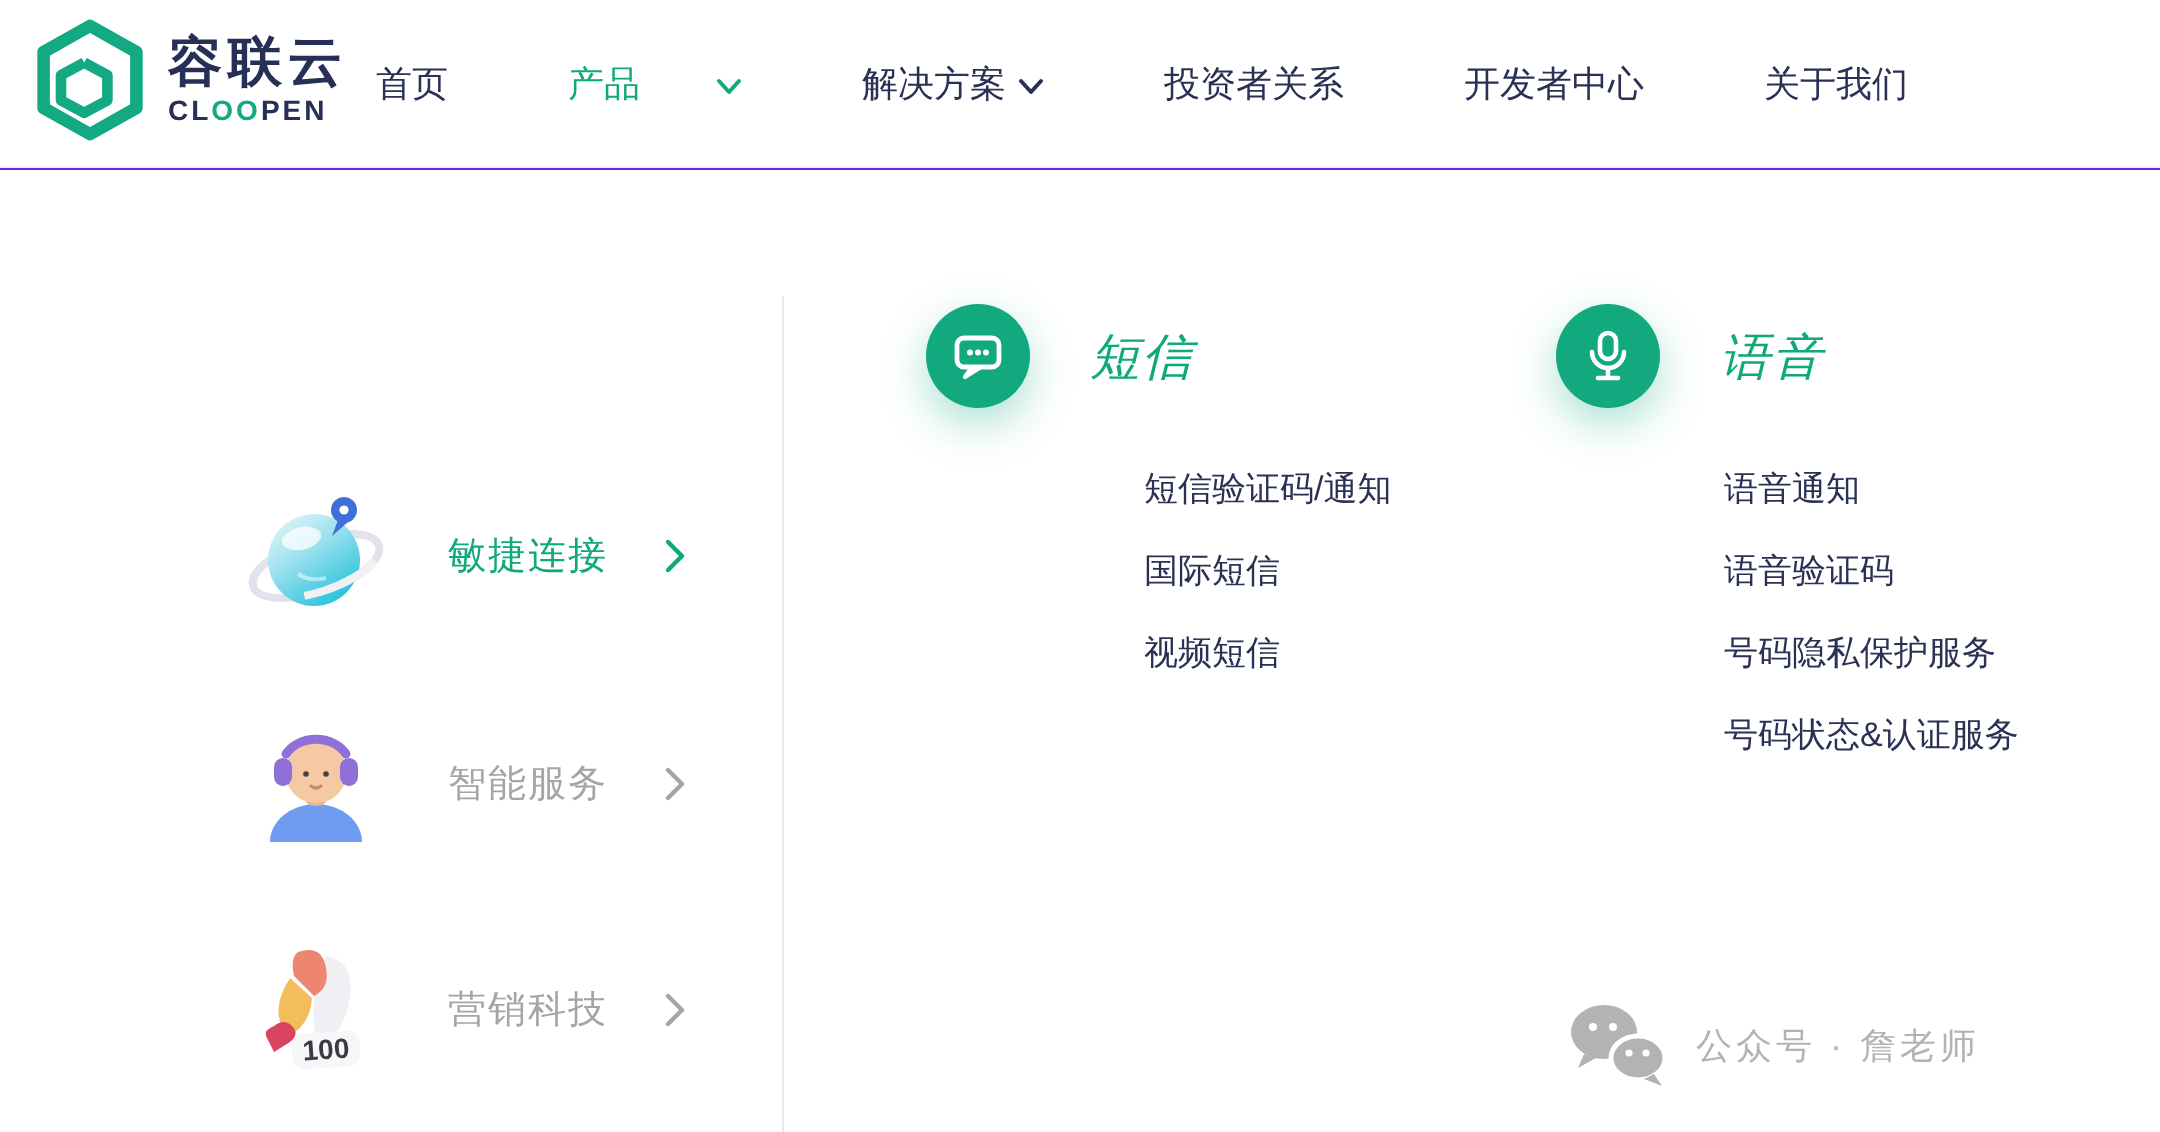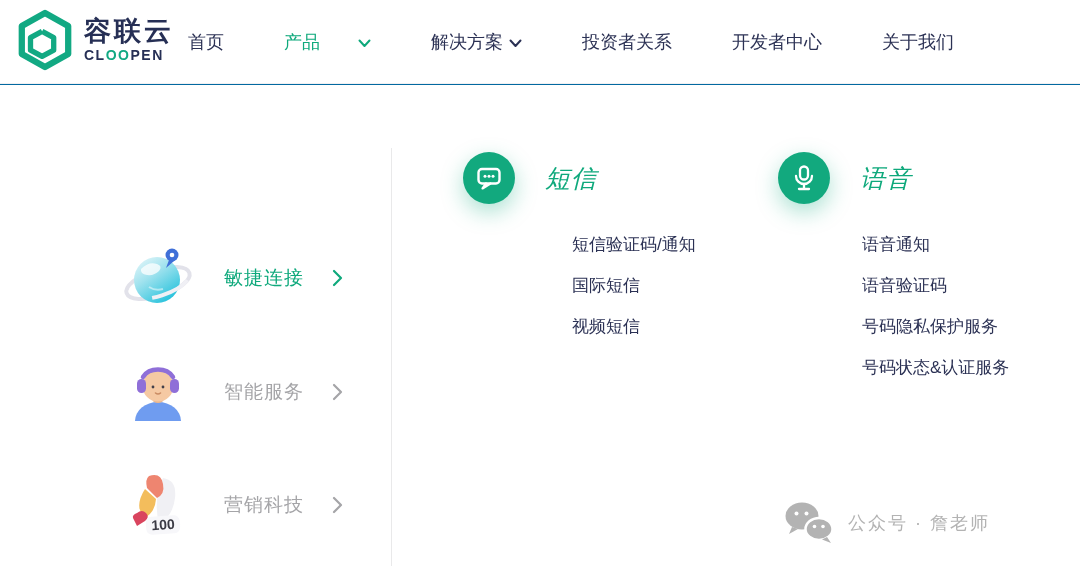--- a/index.html
+++ b/index.html
@@ -1,18 +1,18 @@
 <!DOCTYPE html>
 <html><head>
 <meta charset="utf-8">
 <style>
   * { margin:0; padding:0; box-sizing:border-box; }
   html,body { background:#fff; }
   body { font-family:"Liberation Sans","DejaVu Sans",sans-serif; }
-  .page { position:relative; width:1080px; height:566px; background:#0369a1; overflow:hidden; }
+  .page { position:relative; width:1080px; height:566px; background:#6d28d9; overflow:hidden; }
 
   
   .header { position:absolute; top:0; left:0; width:1080px; height:84px; background:#fff;
             border-bottom:1px solid #f1f0f2; }
   .logo { position:absolute; left:16px; top:9px; display:flex; align-items:center; cursor:pointer; }
   .logo-mark { width:58px; height:62px; }
   .logo-text { margin-left:10px; }
   .logo-cn { font-size:27px; font-weight:700; color:#262f55; letter-spacing:3px; line-height:1.1; }
   .logo-en { font-size:14px; font-weight:700; color:#262f55; letter-spacing:1.5px; margin-top:1px; }
   .logo-en .oo { color:#12a983; }

